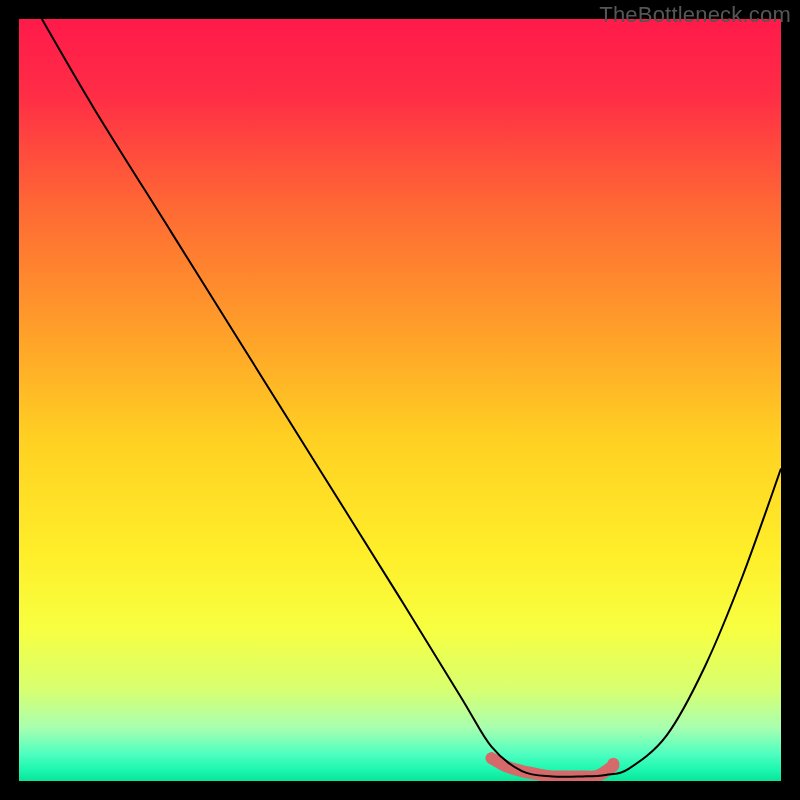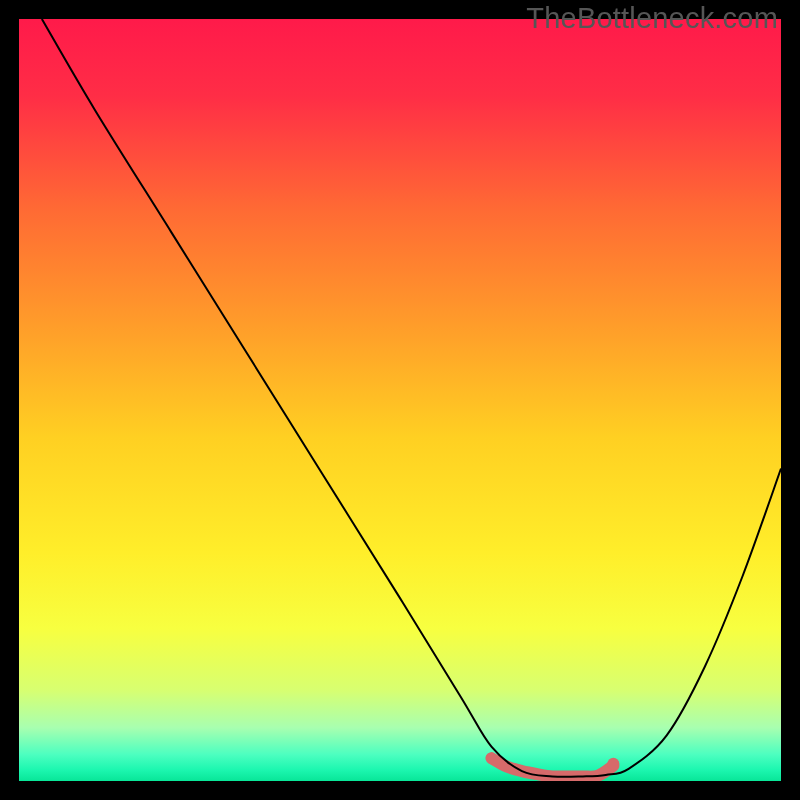--- a/index.html
+++ b/index.html
@@ -21,23 +21,23 @@
   .plot {
     position: absolute;
     left: 0;
     top: 0;
     width: 762px;
     height: 762px;
   }
   .watermark {
     position: absolute;
     top: 2px;
-    right: 22px;
+    right: 9px;
     font-family: Arial, Helvetica, sans-serif;
-    font-size: 29px;
+    font-size: 22px;
     color: #565656;
     letter-spacing: 0.2px;
     user-select: none;
   }
 </style>
 </head>
 <body>
 
 <div class="frame">
   <svg class="plot" viewBox="0 0 762 762">

